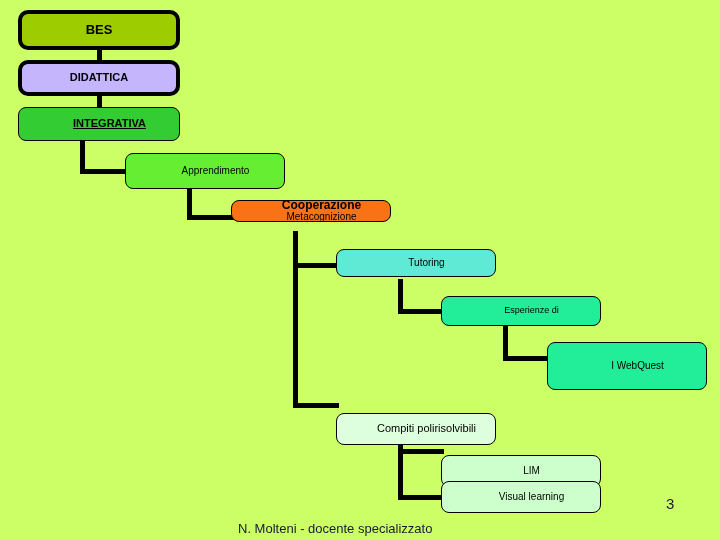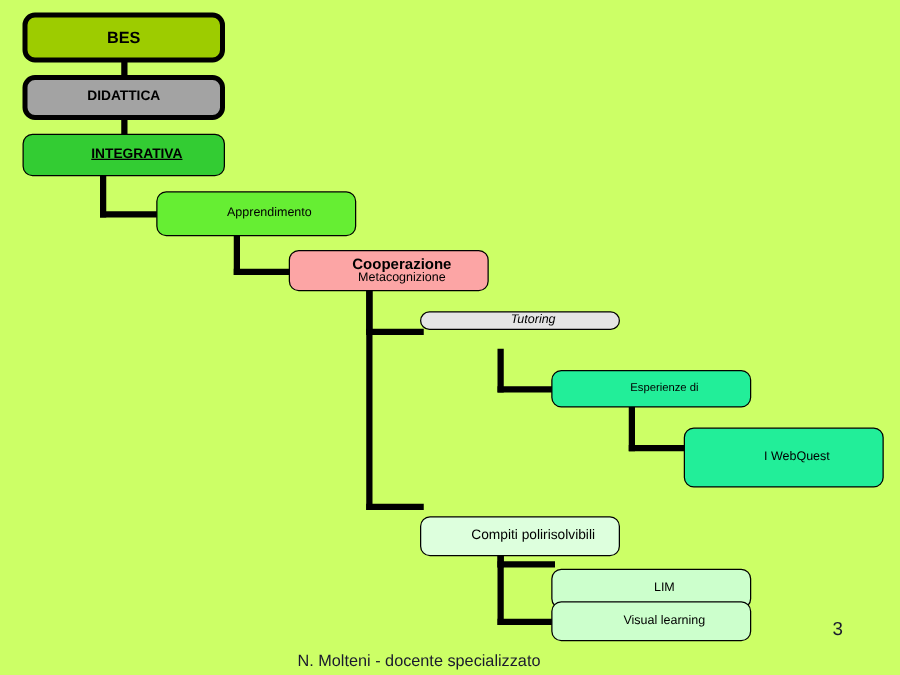--- a/index.html
+++ b/index.html
@@ -89,34 +89,34 @@
       <div class="conn" style="left: 398px; top: 419px; width: 5px; height: 35px; background: rgb(0, 0, 0);"></div>
       <div class="conn" style="left: 398px; top: 449px; width: 46px; height: 5px; background: rgb(0, 0, 0);"></div>
       <div class="conn" style="left: 398px; top: 419px; width: 5px; height: 81px; background: rgb(0, 0, 0);"></div>
       <div class="conn" style="left: 398px; top: 495px; width: 46px; height: 5px; background: rgb(0, 0, 0);"></div>
     </div>
 
   <div id="nodes">
       <div class="node chip-heavy" style="left: 18px; top: 10px; width: 162px; height: 40px; background: rgb(157, 204, 0); font-size: 13px;">
         <span class="l1 b">BES</span>
       </div>
-      <div class="node chip-heavy" style="left: 18px; top: 60px; width: 162px; height: 36px; background: #a3a3a3; font-size: 11px;">
+      <div class="node chip-heavy" style="left: 18px; top: 60px; width: 162px; height: 36px; background: #c4b5fd; font-size: 11px;">
         <span class="l1 b">DIDATTICA</span>
       </div>
       <div class="node chip-mid" style="left: 18px; top: 107px; width: 162px; height: 34px; background: rgb(51, 204, 51); font-size: 11px;">
         <span class="l1 u b">INTEGRATIVA</span>
       </div>
       <div class="node chip-mid" style="left: 125px; top: 153px; width: 160px; height: 36px; background: rgb(102, 238, 51); font-size: 10px;">
         <span class="l1">Apprendimento</span>
       </div>
-      <div class="node chip-mid" style="left: 231px; top: 200px; width: 160px; height: 33px; background: #fca5a5; font-size: 10px;">
+      <div class="node chip-mid" style="left: 231px; top: 200px; width: 160px; height: 22px; background: #f97316; font-size: 10px;">
         <span class="l1 b" style="font-size: 12px;">Cooperazione</span>
         <span class="l2">Metacognizione</span>
       </div>
-      <div class="node chip-mid" style="left: 336px; top: 249px; width: 160px; height: 15px; background: #e5e5e5; font-size: 10px; font-style: italic;">
+      <div class="node chip-mid" style="left: 336px; top: 249px; width: 160px; height: 28px; background: #5eead4; font-size: 10px;">
         <span class="l1">Tutoring</span>
       </div>
       <div class="node chip-mid" style="left: 441px; top: 296px; width: 160px; height: 30px; background: rgb(34, 238, 153); font-size: 9px;">
         <span class="l1">Esperienze di</span>
       </div>
       <div class="node chip-mid" style="left: 547px; top: 342px; width: 160px; height: 48px; background: rgb(34, 238, 153); font-size: 10px;">
         <span class="l1">I WebQuest</span>
       </div>
       <div class="node chip-mid" style="left: 336px; top: 389px; width: 160px; height: 32px; background: rgb(221, 255, 221); font-size: 11px; margin-top: 24px;">
         <span class="l1">Compiti polirisolvibili</span>

